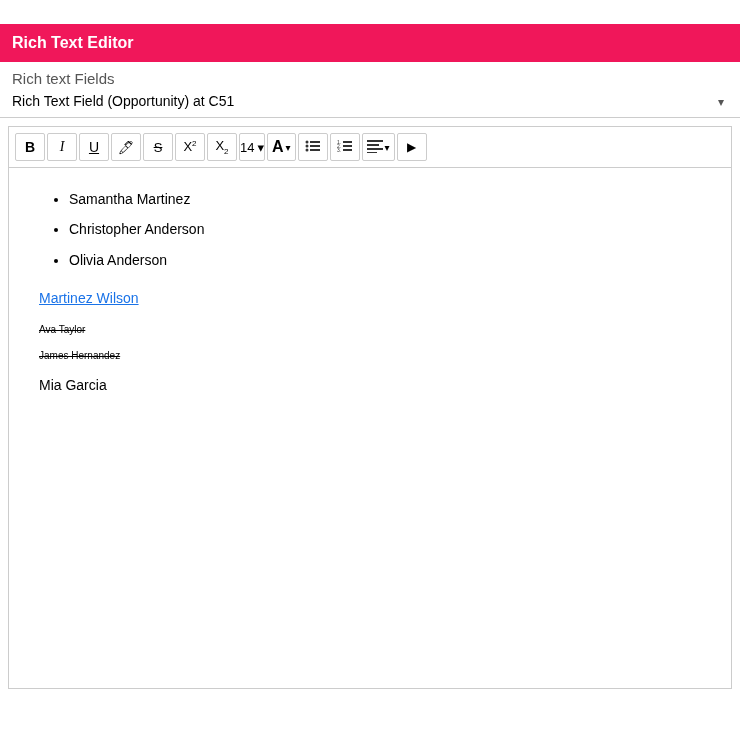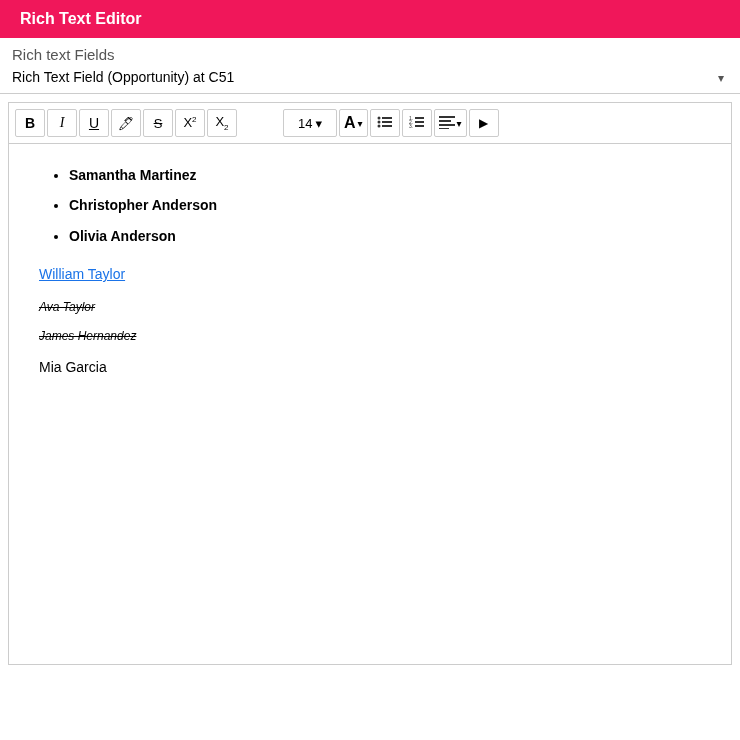--- a/index.html
+++ b/index.html
@@ -2,23 +2,24 @@
 <html><head>
   <meta charset="utf-8">
   <style>
     * { box-sizing: border-box; margin: 0; padding: 0; }
     body { font-family: Arial, sans-serif; font-size: 14px; background: #fff; width: 740px; height: 740px; overflow: hidden; }
 
     
     #title-bar {
       background: #f0175a;
       color: #fff;
-      padding: 10px 20px;
+      padding: 10px 12px;
       font-size: 16px;
       font-weight: bold;
+      margin-top: 24px;
     }
 
     
     #field-selector-area {
       padding: 8px 12px 0 12px;
       border-bottom: 1px solid #ccc;
     }
 
     #field-label {
       font-size: 15px;
@@ -76,29 +77,28 @@
 
     .toolbar-btn-bold { font-weight: bold; }
     .toolbar-btn-italic { font-style: italic; font-family: Georgia, serif; }
     .toolbar-btn-underline { text-decoration: underline; }
 
     #font-size-btn {
       display: flex;
       align-items: center;
       justify-content: center;
       height: 28px;
-      padding: 0 14px;
+      padding: 0 0;
       border: 1px solid #ccc;
       background: #fff;
       cursor: pointer;
       font-size: 13px;
       border-radius: 2px;
       gap: 3px;
       flex-shrink: 0;
-      margin-left: 44px;
     }
 
     #font-color-btn {
       display: flex;
       align-items: center;
       height: 28px;
       padding: 0 4px;
       border: 1px solid #ccc;
       background: #fff;
       cursor: pointer;
@@ -133,38 +133,36 @@
 
     .content-bullet-list {
       list-style: disc;
       margin-left: 30px;
       margin-bottom: 16px;
     }
 
     .content-bullet-list li {
       margin-bottom: 8px;
       font-size: 14px;
-      font-weight: bold;
     }
 
     .content-link {
       color: #1a73e8;
       text-decoration: underline;
       font-size: 14px;
       display: block;
       margin-bottom: 12px;
       cursor: pointer;
     }
 
     .content-strikethrough {
       text-decoration: line-through;
-      font-size: 12px;
+      font-size: 10px;
       display: block;
       margin-bottom: 10px;
-      font-style: italic;
     }
 
     .content-normal {
       font-size: 14px;
       display: block;
       margin-bottom: 24px;
     }
   </style>
 </head>
 <body>
@@ -269,21 +267,21 @@
 
   <div id="editor-content">
 
 
     <ul class="content-bullet-list">
       <li>Samantha Martinez</li>
       <li>Christopher Anderson</li>
       <li>Olivia Anderson</li>
     </ul>
 
-    <a class="content-link">William Taylor</a>
+    <a class="content-link">Martinez Wilson</a>
 
     <span class="content-strikethrough">Ava Taylor</span>
     <span class="content-strikethrough">James Hernandez</span>
 
     <span class="content-normal">Mia Garcia</span>
 
   </div>
 
 </div>
 

